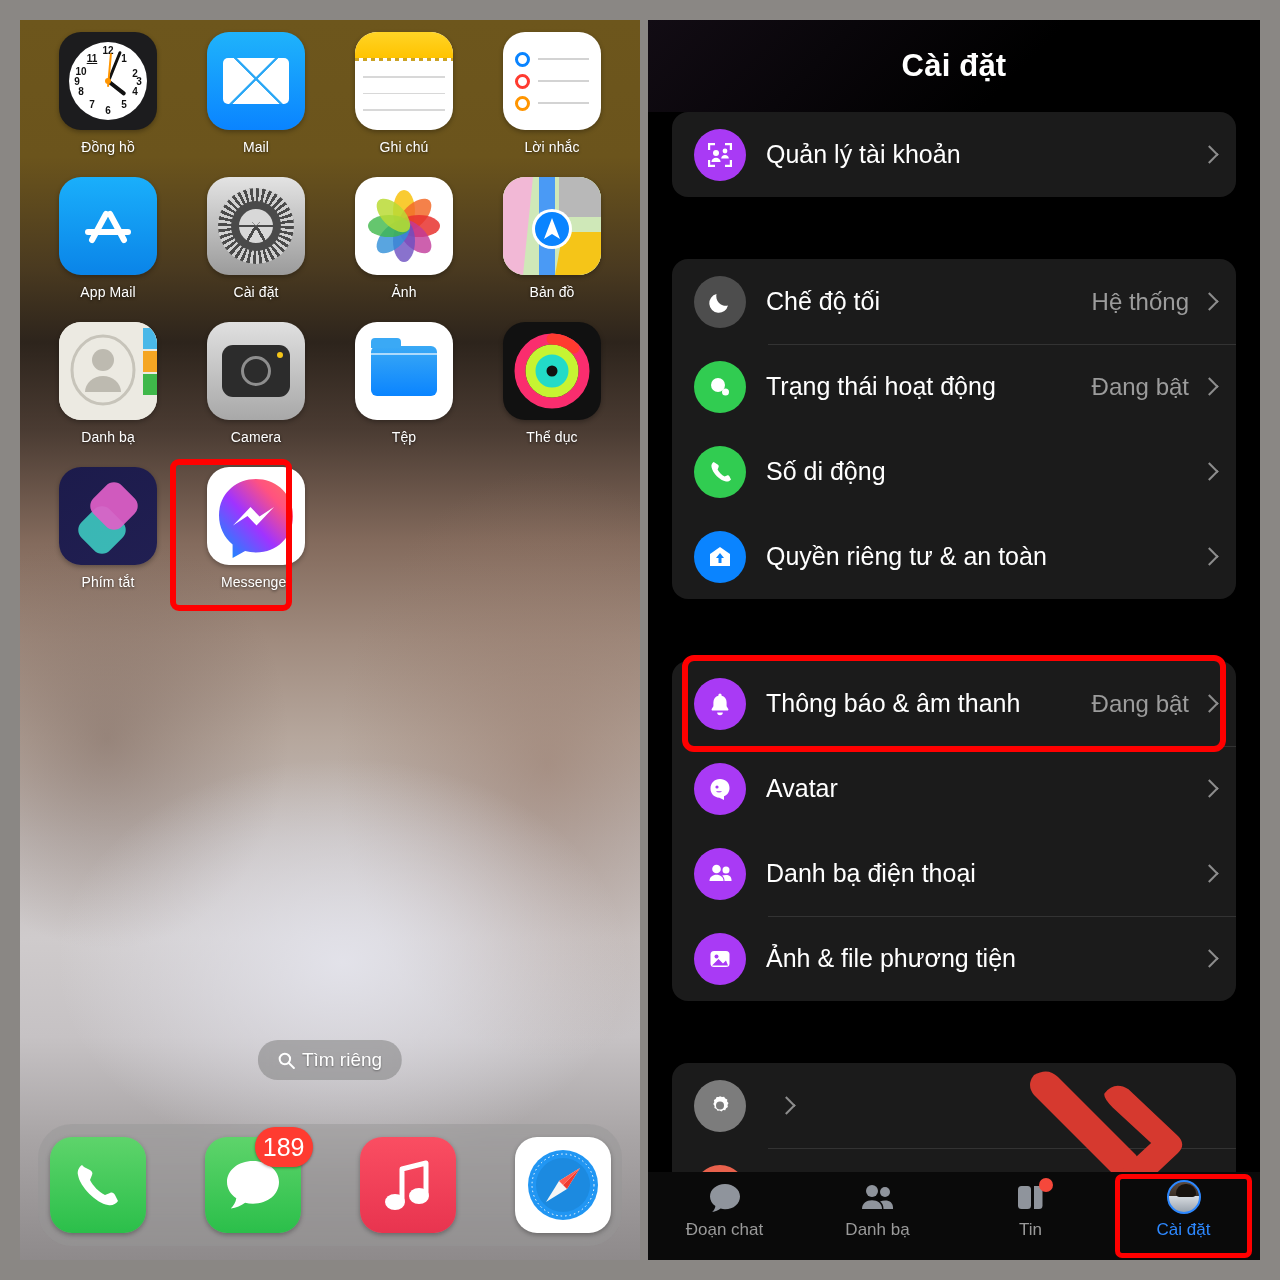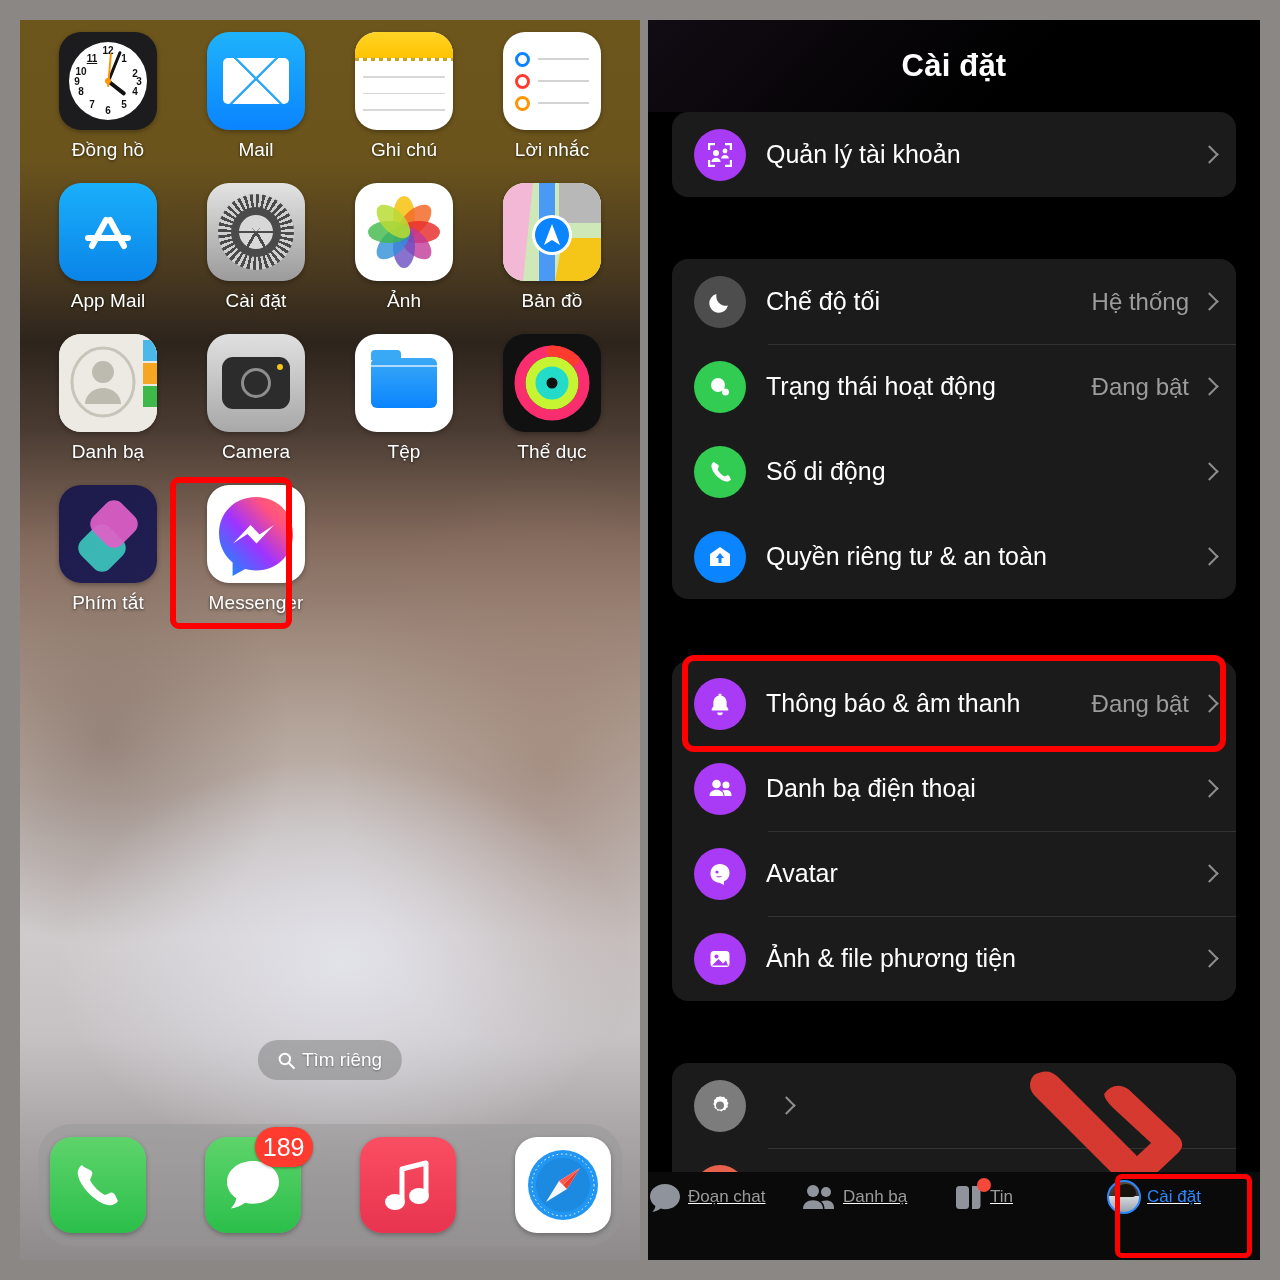--- a/index.html
+++ b/index.html
@@ -33,21 +33,21 @@
     display: grid; grid-template-columns: repeat(4, 1fr);
     row-gap: 22px; padding: 12px 14px 0 14px;
   }
   .app { display: flex; flex-direction: column; align-items: center; position: relative; }
   .icon {
     width: 98px; height: 98px; border-radius: 22px;
     overflow: hidden; position: relative;
     box-shadow: 0 2px 5px rgba(0,0,0,0.30);
   }
   .app .label {
-    margin-top: 9px; font-size: 19px; color: #ffffff;
+    margin-top: 9px; font-size: 14px; color: #ffffff;
     text-shadow: 0 1px 3px rgba(0,0,0,0.65);
     white-space: nowrap; letter-spacing: .1px;
   }
   .hl-box {
     position: absolute; border: 6px solid #ff0000; border-radius: 9px;
     pointer-events: none;
   }
   
   .ic-clock { background:#1c1c1e; display:flex; align-items:center; justify-content:center; }
   .clockface { width:78px; height:78px; border-radius:50%; background:#fff; position:relative; }
@@ -164,21 +164,21 @@
   .chev { width:13px; height:13px; border-right:2.5px solid #8d8d8d; border-top:2.5px solid #8d8d8d;
           transform:rotate(45deg); flex:none; }
   .hl-row {
     position:absolute; left:10px; right:10px; border:6px solid #ff0000; border-radius:12px; pointer-events:none;
   }
   
   .tabbar {
     position:absolute; left:0; bottom:0; width:612px; height:88px;
     background:#0a0a0a; display:flex; align-items:flex-start; padding-top:8px;
   }
-  .tab { flex:1; display:flex; flex-direction:row; align-items:center; gap:6px; position:relative;text-decoration:underline; }
+  .tab { flex:1; display:flex; flex-direction:column; align-items:center; gap:6px; position:relative; }
   .tab .t-label { font-size:17px; color:#9a9a9a; }
   .tab.active .t-label { color:#2d88ff; }
   .t-ico { height:34px; display:flex; align-items:center; justify-content:center; position:relative; }
   .dot-badge { position:absolute; top:-2px; right:-7px; width:14px; height:14px; border-radius:50%; background:#f5483b; }
   .avatar {
     width:34px; height:34px; border-radius:50%; border:2px solid #2d88ff;
     background:linear-gradient(180deg,#5d4a3e 0%, #3b3027 45%, #d9dde2 46%, #9aa3ad 100%);
     position:relative; overflow:hidden;
   }
   .avatar:before{content:"";position:absolute;left:7px;top:2px;width:20px;height:13px;background:#17120e;border-radius:10px 10px 4px 4px;}
@@ -516,42 +516,42 @@
           <svg width="26" height="26" viewBox="0 0 26 26" fill="#fff">
             <path d="M13 2.5a1.6 1.6 0 0 1 1.6 1.6v.7c3 .7 5 3.3 5 6.5v4l1.7 2.6c.4.7-.1 1.6-.9 1.6H5.6c-.8 0-1.3-.9-.9-1.6L6.4 15.3v-4c0-3.2 2-5.8 5-6.5v-.7A1.6 1.6 0 0 1 13 2.5z"></path>
             <path d="M10.2 21.5h5.6a2.8 2.8 0 0 1-5.6 0z"></path>
           </svg>
         </div>
         <span class="r-label">Thông báo &amp; âm thanh</span>
         <span class="r-value">Đang bật</span>
         <i class="chev"></i>
       </div>
       <div class="row">
+        <div class="row-inner-line"></div>
+        <div class="r-icon" style="background:#a93af5;">
+          <svg width="26" height="26" viewBox="0 0 26 26">
+            <path d="M13 3c5.5 0 9.5 3.7 9.5 9 0 4-2.2 7-5.5 8.3V24l-4.6-2.2C7 21.5 3.5 17.8 3.5 12.6 3.5 6.9 7.5 3 13 3z" fill="#fff"></path>
+            <circle cx="10" cy="11" r="1.6" fill="#a93af5"></circle>
+            <path d="M9 15.2c1.2 1.6 4.8 1.6 6 0z" fill="#a93af5"></path>
+          </svg>
+        </div>
+        <span class="r-label">Avatar</span>
+        <span class="r-value"></span>
+        <i class="chev"></i>
+      </div>
+      <div class="row">
         <div class="r-icon" style="background:#a93af5;">
           <svg width="27" height="27" viewBox="0 0 27 27" fill="#fff">
             <circle cx="9.5" cy="9" r="4.3"></circle>
               <circle cx="19" cy="10" r="3.5"></circle>
             <path d="M2.5 21c0-3.9 3.1-6.2 7-6.2s7 2.3 7 6.2z"></path>
             <path d="M17.5 21c0-2.6-.9-4.3-2.4-5.4 1.1-.5 2.4-.7 3.9-.7 3.3 0 5.5 1.9 5.5 5.1V21z"></path>
           </svg>
         </div>
         <span class="r-label">Danh bạ điện thoại</span>
-        <span class="r-value"></span>
-        <i class="chev"></i>
-      </div>
-      <div class="row">
-        <div class="row-inner-line"></div>
-        <div class="r-icon" style="background:#a93af5;">
-          <svg width="26" height="26" viewBox="0 0 26 26">
-            <path d="M13 3c5.5 0 9.5 3.7 9.5 9 0 4-2.2 7-5.5 8.3V24l-4.6-2.2C7 21.5 3.5 17.8 3.5 12.6 3.5 6.9 7.5 3 13 3z" fill="#fff"></path>
-            <circle cx="10" cy="11" r="1.6" fill="#a93af5"></circle>
-            <path d="M9 15.2c1.2 1.6 4.8 1.6 6 0z" fill="#a93af5"></path>
-          </svg>
-        </div>
-        <span class="r-label">Avatar</span>
         <span class="r-value"></span>
         <i class="chev"></i>
       </div>
       <div class="row">
         <div class="row-inner-line"></div>
         <div class="r-icon" style="background:#a93af5;">
           <svg width="26" height="26" viewBox="0 0 26 26">
             <rect x="3.5" y="5" width="19" height="16" rx="3.5" fill="#fff"></rect>
             <circle cx="9.5" cy="10.5" r="2" fill="#a93af5"></circle>
             <path d="M5 19.5 L11.5 13 L16 17.5 L19 14.5 L21 19.5 Z" fill="#a93af5"></path>

